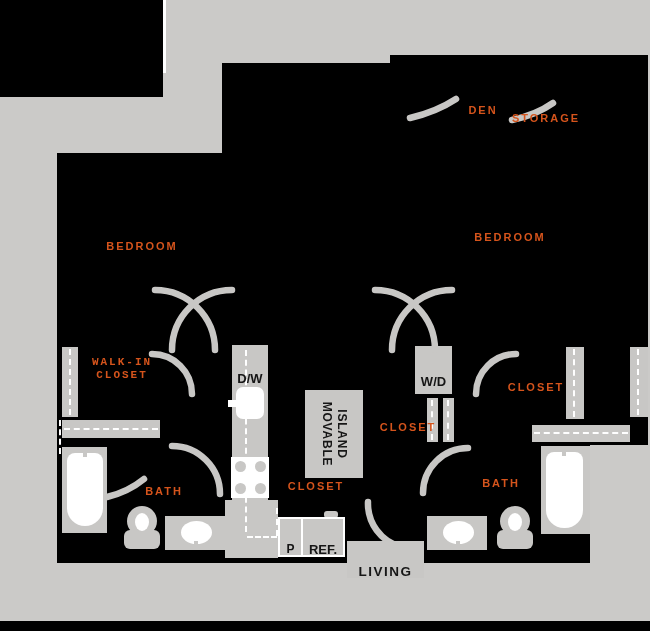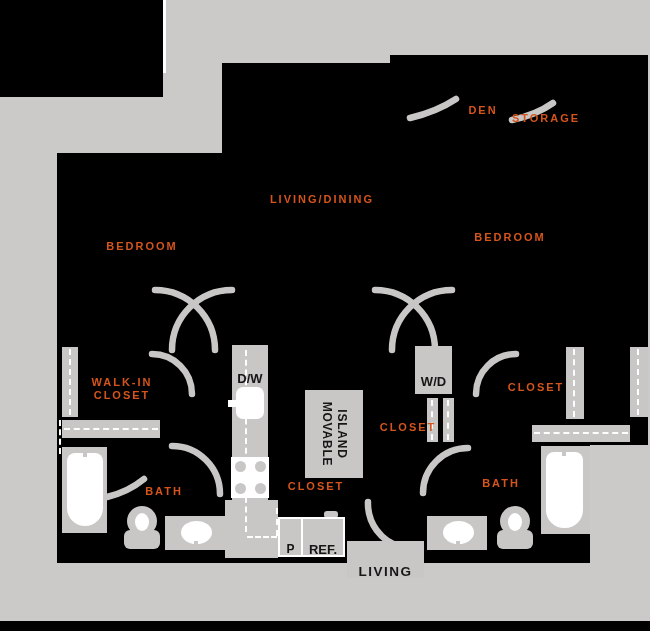--- a/index.html
+++ b/index.html
@@ -127,24 +127,23 @@
       <path d="M 516 354 A 40 40 0 0 0 476 394"></path>
       <path d="M 107 497 Q 128 492 144 479"></path>
       <path d="M 172 446 A 48 48 0 0 1 220 494"></path>
       <path d="M 468 448 A 45 45 0 0 0 423 493"></path>
       <path d="M 368 502 A 45 45 0 0 0 401 547"></path>
     </g>
   </svg>
 
   <div class="lbl" style="left:451px;top:104px;width:64px;">DEN</div>
   <div class="lbl" style="left:494px;top:112px;width:104px;">STORAGE</div>
-  <div class="lbl" style="left:247px;top:193px;width:150px;">LIVING/DINING</div>
   <div class="lbl" style="left:87px;top:240px;width:110px;">BEDROOM</div>
   <div class="lbl" style="left:455px;top:231px;width:110px;">BEDROOM</div>
-  <div class="lbl" style="left:67px;top:376px;width:110px;">
+  <div class="lbl" style="left:67px;top:356px;width:110px;font-family:Liberation Mono, monospace;">
     <div>WALK-IN</div>
     <div>CLOSET</div>
   </div>
   <div class="lbl" style="left:363px;top:421px;width:90px;">CLOSET</div>
   <div class="lbl" style="left:491px;top:381px;width:90px;">CLOSET</div>
   <div class="lbl" style="left:119px;top:485px;width:90px;">BATH</div>
   <div class="lbl" style="left:456px;top:477px;width:90px;">BATH</div>
   <div class="lbl" style="left:266px;top:480px;width:100px;">CLOSET</div>
 
 </div>

